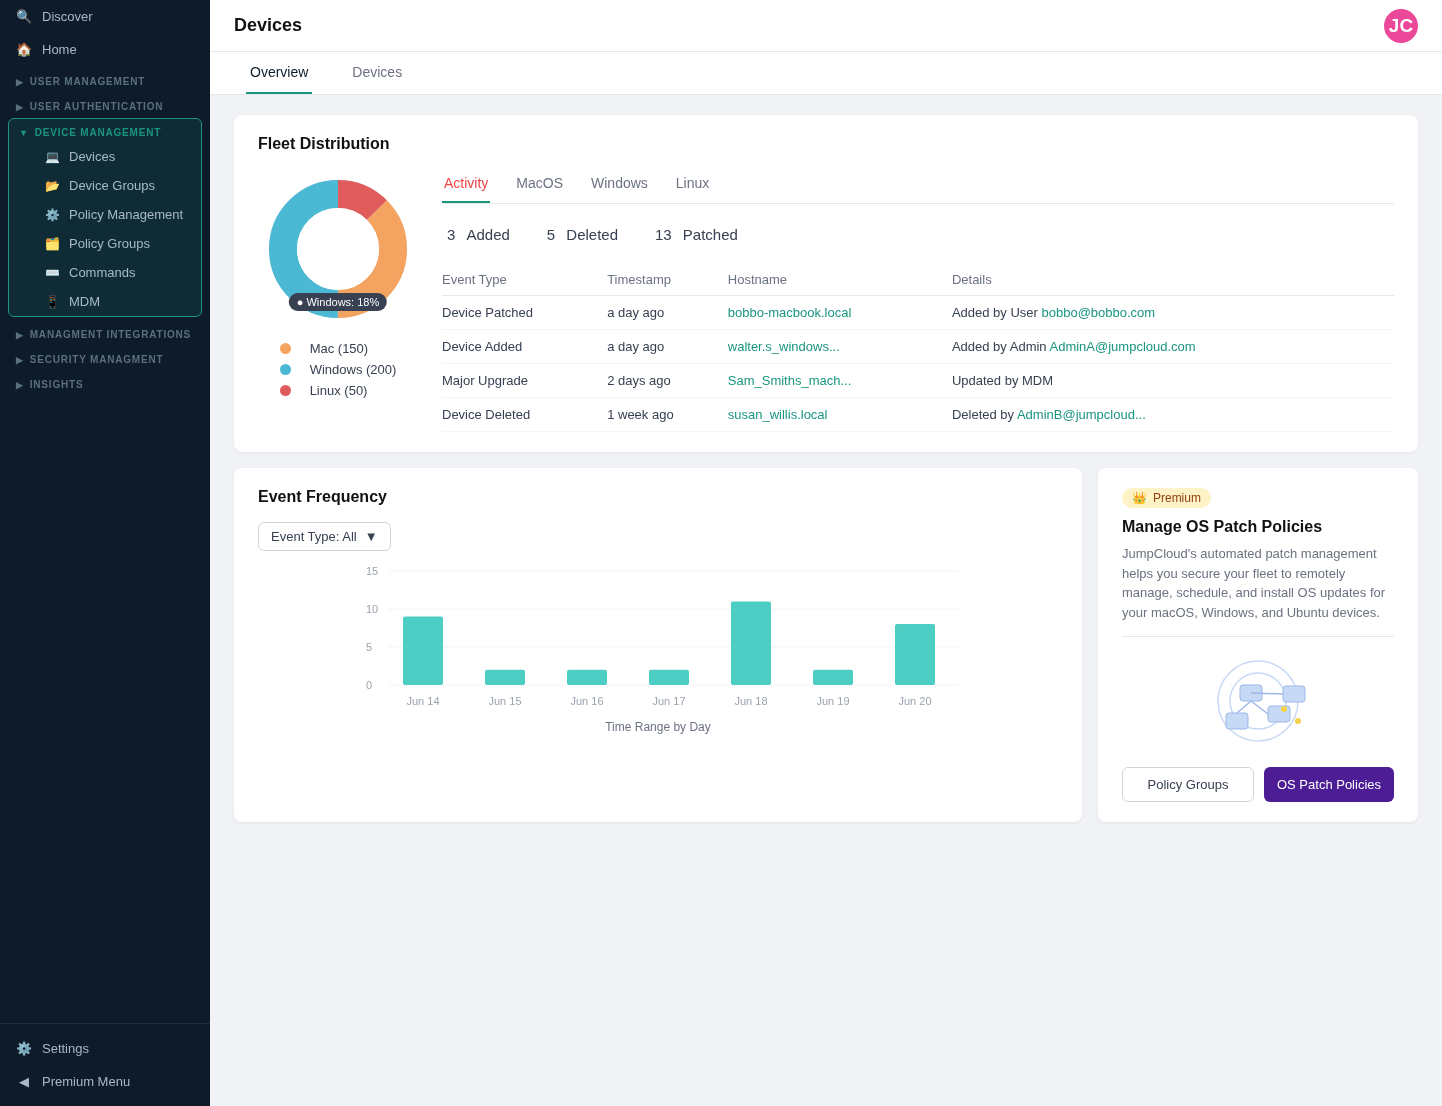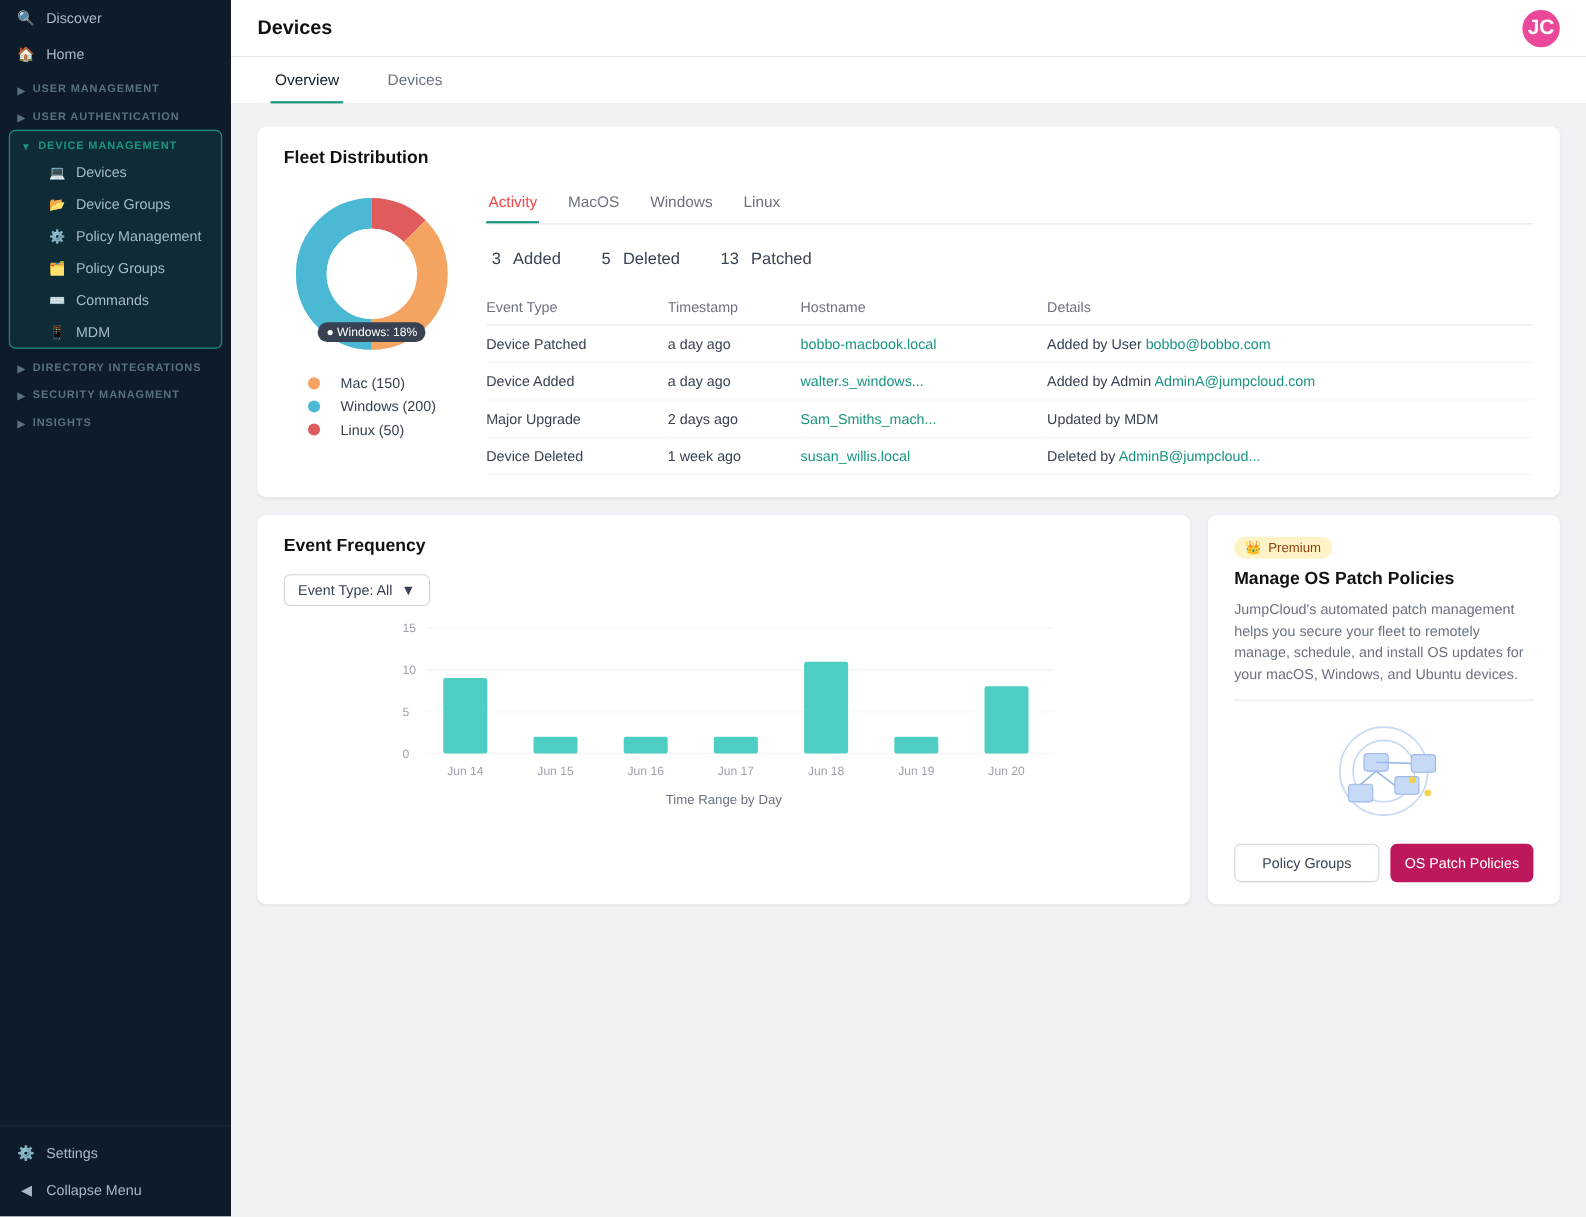--- a/index.html
+++ b/index.html
@@ -213,21 +213,21 @@
     .premium-illustration {
       display: flex; justify-content: center; margin-bottom: 16px;
     }
     .premium-buttons { display: flex; gap: 10px; }
     .btn-outline {
       flex: 1; padding: 9px; border: 1px solid #d1d5db; border-radius: 6px;
       font-size: 13px; cursor: pointer; background: white; color: #374151; font-weight: 500;
     }
     .btn-teal {
       flex: 1; padding: 9px; border: none; border-radius: 6px;
-      font-size: 13px; cursor: pointer; background: #be185d; color: white; font-weight: 500;
+      font-size: 13px; cursor: pointer; background: #4c1d95; color: white; font-weight: 500;
     }
   </style>
 </head>
 <body>
 
 <nav id="sidebar">
 
   <div class="sidebar-nav-item">
     <span class="nav-icon">🔍</span>
     <span>Discover</span>
@@ -273,39 +273,39 @@
       <span>Commands</span>
     </div>
     <div class="sub-item">
       <span class="nav-icon">📱</span>
       <span>MDM</span>
     </div>
   </div>
 
   <div class="sidebar-section-header">
     <span class="chevron">▶</span>
-    <span>DIRECTORY INTEGRATIONS</span>
+    <span>MANAGMENT INTEGRATIONS</span>
   </div>
   <div class="sidebar-section-header">
     <span class="chevron">▶</span>
     <span>SECURITY MANAGMENT</span>
   </div>
   <div class="sidebar-section-header">
     <span class="chevron">▶</span>
     <span>INSIGHTS</span>
   </div>
 
   <div class="sidebar-bottom">
     <div class="sidebar-nav-item">
       <span class="nav-icon">⚙️</span>
       <span>Settings</span>
     </div>
     <div class="sidebar-nav-item">
       <span class="nav-icon">◀</span>
-      <span>Collapse Menu</span>
+      <span>Premium Menu</span>
     </div>
   </div>
 </nav>
 
 <div id="main">
 
   <div id="topbar">
     <span id="topbar-title">Devices</span>
     <div class="avatar-circle">JC</div>
   </div>

